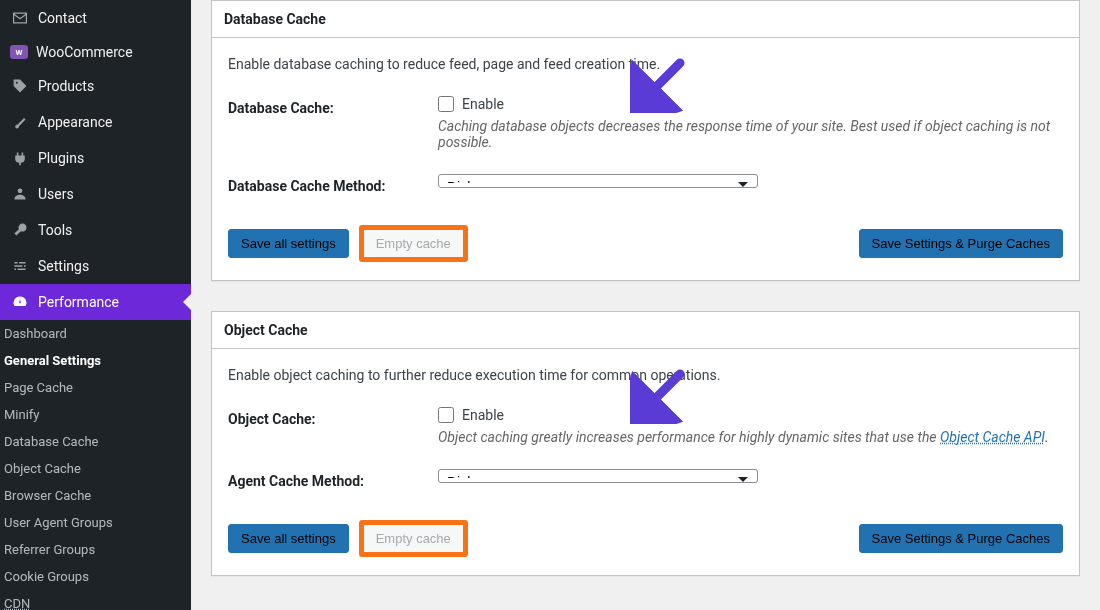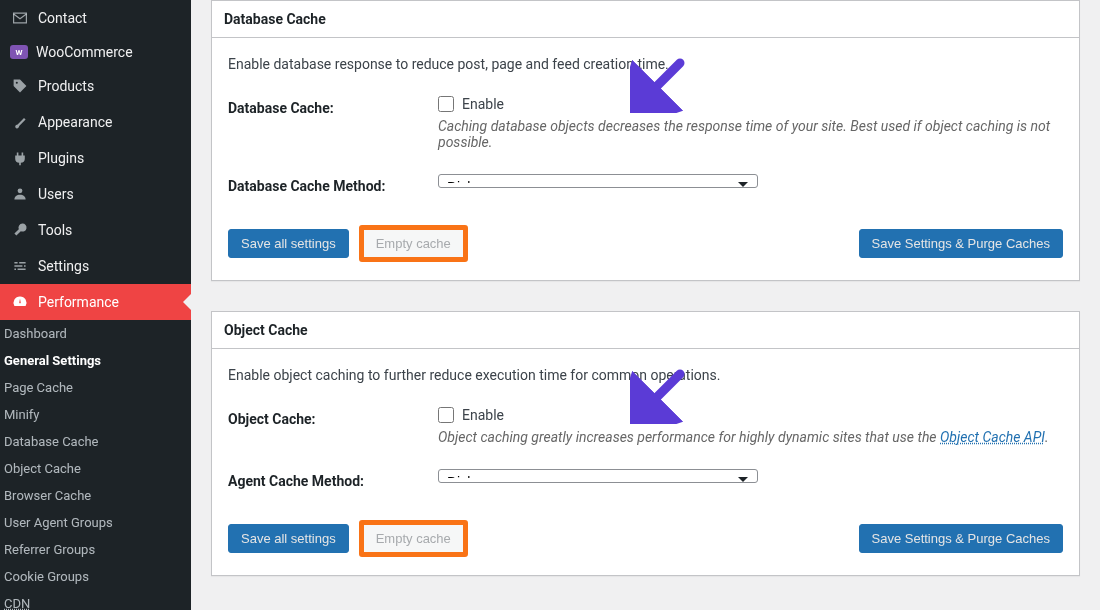--- a/index.html
+++ b/index.html
@@ -32,21 +32,21 @@
     width: 20px;
     height: 20px;
     margin-right: 8px;
     display: flex;
     align-items: center;
     justify-content: center;
     fill: rgba(240,246,252,.6);
     color: rgba(240,246,252,.6);
   }
   .menu-item.active {
-    background: #ef4444;
+    background: #6d28d9;
     color: #fff;
     position: relative;
   }
   .menu-item.active::after {
     content: '';
     position: absolute;
     right: 0;
     top: 50%;
     transform: translateY(-50%);
     border: 8px solid transparent;
@@ -155,21 +155,21 @@
   }
   .btn {
     padding: 6px 12px;
     border-radius: 3px;
     font-size: 13px;
     cursor: pointer;
   }
   .btn-primary {
     background: #2271b1;
     border: 1px solid #2271b1;
-    color: #e5e5e5;
+    color: #000000;
   }
   .btn-secondary {
     background: #f6f7f7;
     border: 5px solid #f97316;
     color: #a7aaad;
     cursor: default;
   }
   .btn-right {
     margin-left: auto;
   }
@@ -268,21 +268,21 @@
     <div class="submenu-item">Cookie Groups</div>
     <div class="submenu-item dotted">CDN</div>
   </div>
 </div>
 
 <div class="main">
 
   <div class="section">
     <div class="section-header">Database Cache</div>
     <div class="section-body">
-      <div class="desc">Enable database response to reduce post, page and feed creation time.</div>
+      <div class="desc">Enable database caching to reduce feed, page and feed creation time.</div>
 
       <div class="row">
         <div class="row-label">Database Cache:</div>
         <div class="row-field">
           <div class="checkbox-line">
             <input type="checkbox" style="">
             <span class="checkbox-label">Enable</span>
           </div>
           <div class="hint">Caching database objects decreases the response time of your site. Best used if object caching is not possible.</div>
         </div>

